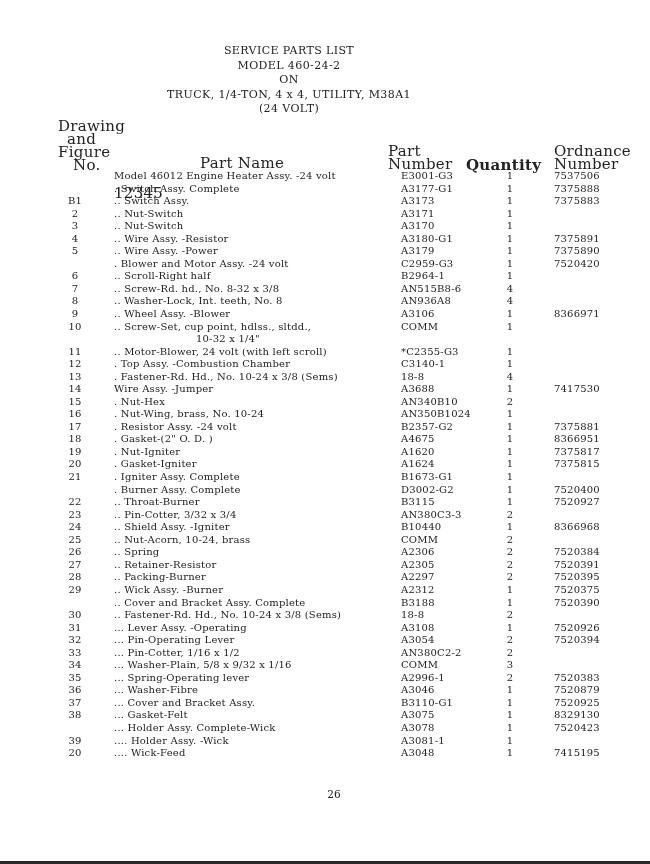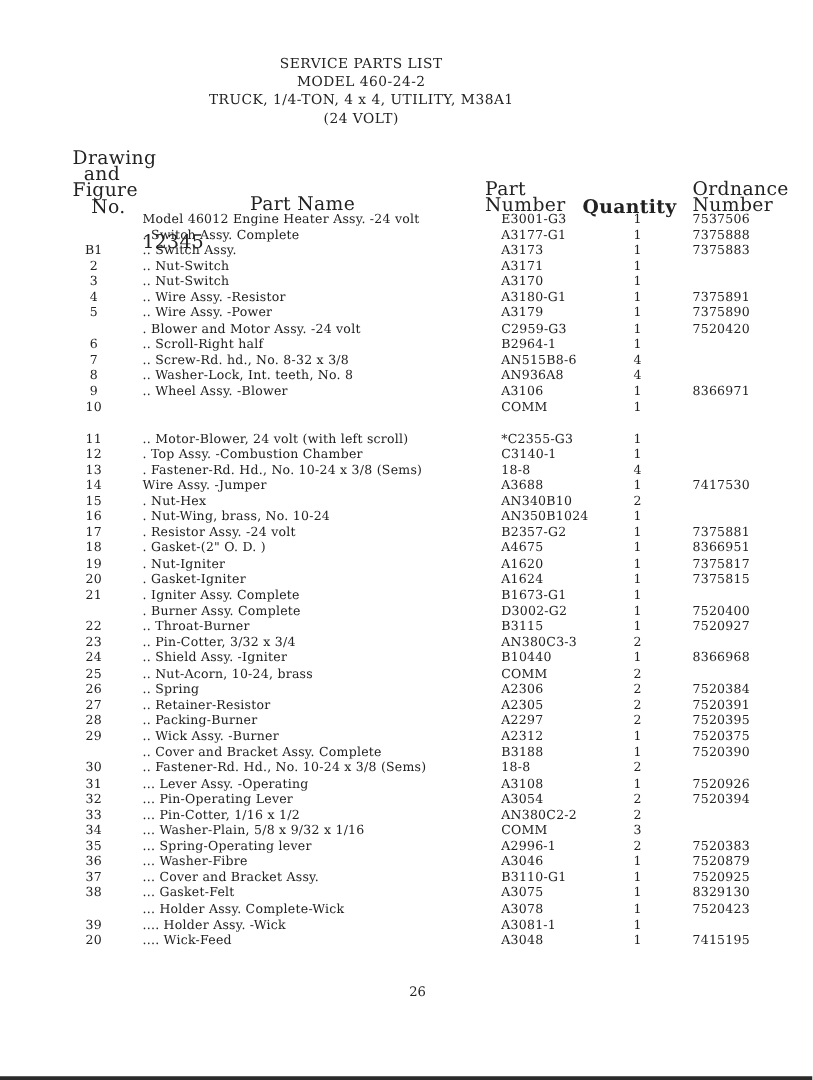--- a/index.html
+++ b/index.html
@@ -117,20 +117,21 @@
     }
   </style>
 </head>
 <body>
 
 <div class="page">
 
   <div class="title-block">
     <div class="t1">SERVICE PARTS LIST</div>
     <div class="t2">MODEL 460-24-2</div>
+    <div class="t3">ON</div>
     <div class="t4">TRUCK, 1/4-TON, 4 x 4, UTILITY, M38A1</div>
     <div class="t5">(24 VOLT)</div>
   </div>
 
   <div class="hdr hdr-fig">
     <div>Drawing</div>
     <div>and</div>
     <div>Figure</div>
     <div>No.</div>
   </div>
@@ -226,20 +227,24 @@
       </div>
       <div class="row">
         <span class="c-fig">9</span>
         <span class="c-name">.. Wheel Assy. -Blower</span>
         <span class="c-pn">A3106</span>
         <span class="c-qty">1</span>
         <span class="c-ord">8366971</span>
       </div>
       <div class="row tall">
         <span class="c-fig">10</span>
+        <span class="c-name">
+          <span style="display: block;">.. Screw-Set, cup point, hdlss., sltdd.,</span>
+          <span class="cont">10-32 x 1/4"</span>
+        </span>
         <span class="c-pn">COMM</span>
         <span class="c-qty">1</span>
         <span class="c-ord"></span>
       </div>
       <div class="row">
         <span class="c-fig">11</span>
         <span class="c-name">.. Motor-Blower, 24 volt (with left scroll)</span>
         <span class="c-pn">*C2355-G3</span>
         <span class="c-qty">1</span>
         <span class="c-ord"></span>

